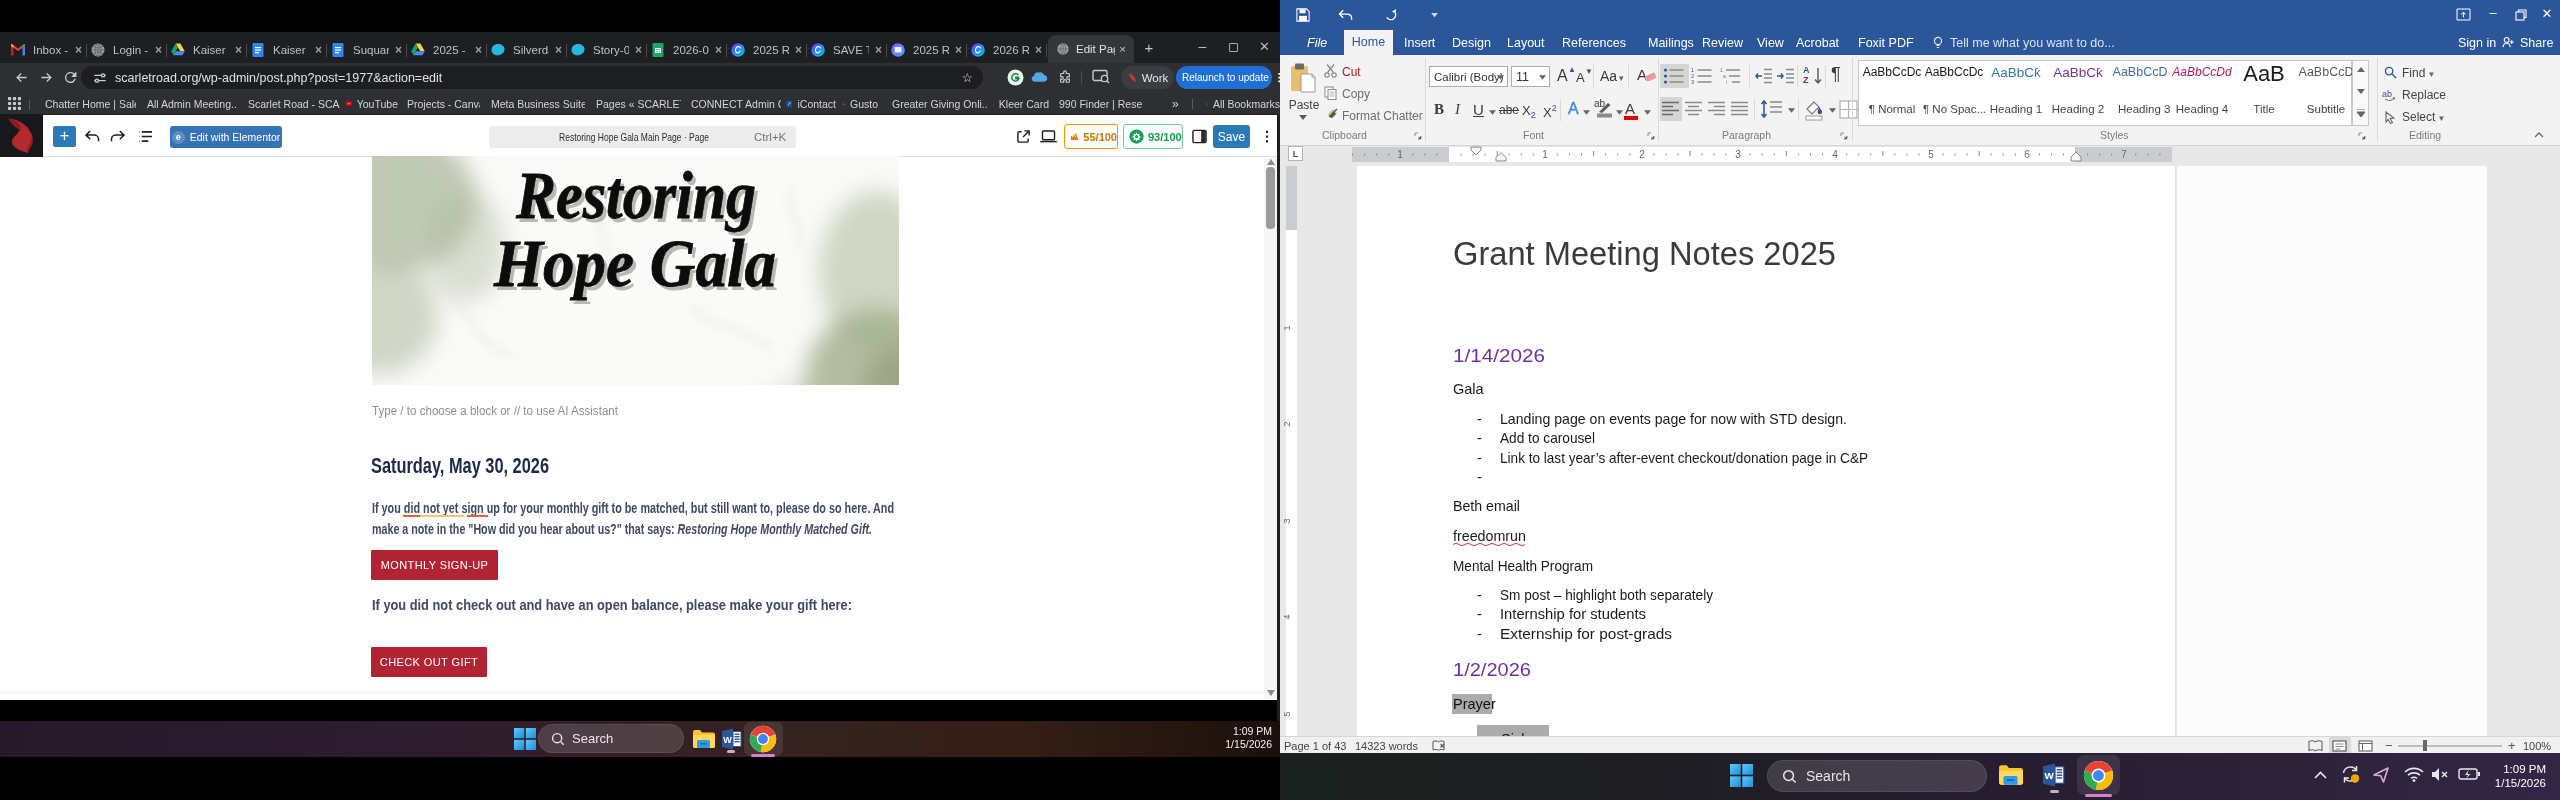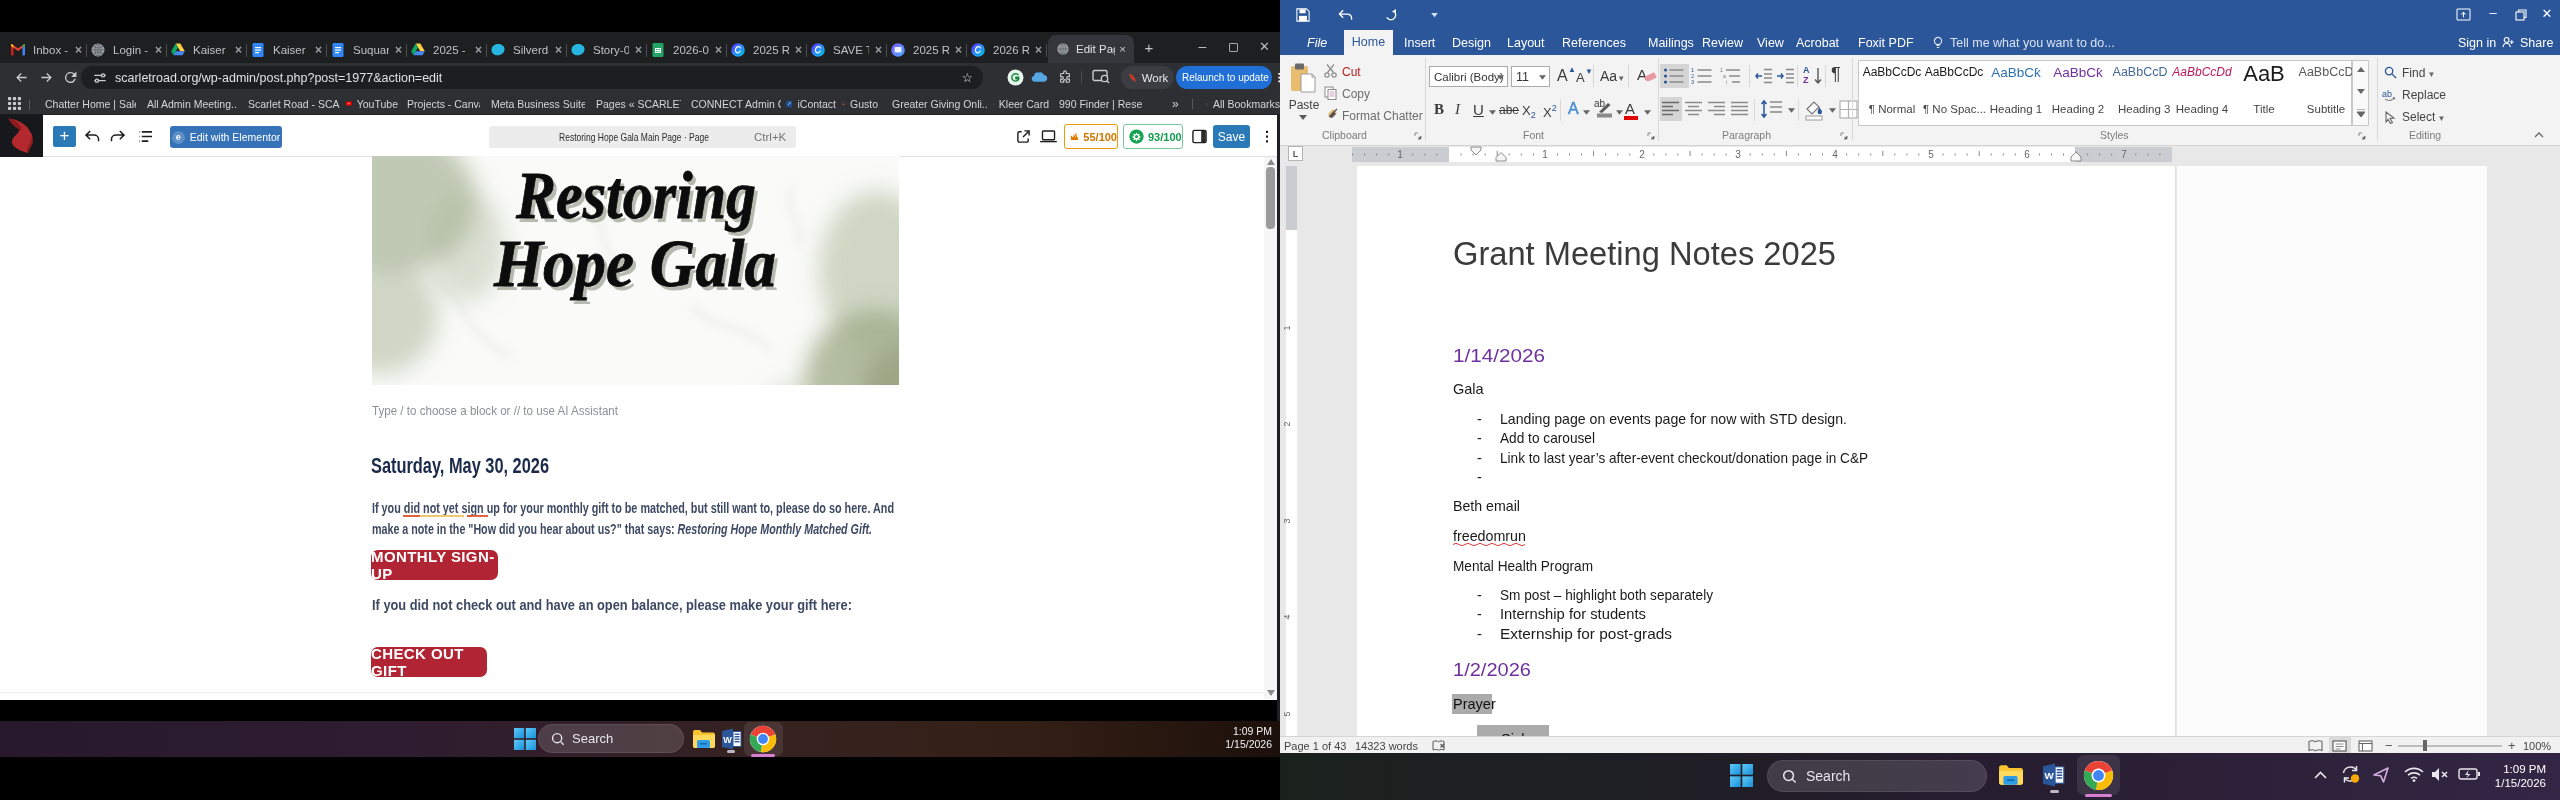--- a/index.html
+++ b/index.html
@@ -18,21 +18,21 @@
 #toolrow{position:absolute;left:0;top:63px;width:1280px;height:29px;background:#2e2f33;}
 #omni{position:absolute;left:81px;top:3px;width:902px;height:23px;background:#1d1e21;border-radius:12px;display:flex;align-items:center;color:#dfe1e5;font-size:12.5px;}
 #bmrow{position:absolute;left:0;top:92px;width:1280px;height:23px;background:#2e2f33;border-bottom:1px solid #202124;}
 .bm{position:absolute;top:3px;height:17px;display:flex;align-items:center;font-size:10.5px;color:#d3d5d8;white-space:nowrap;overflow:hidden;}
 .bm svg,.bm .bmi{margin-right:5px;}
 .navic{position:absolute;top:4px;color:#c9cccf;}
 
 
 #wpbar{position:absolute;left:0;top:115px;width:1280px;height:42px;background:#fff;border-bottom:1px solid #e0e0e0;}
 #wpcontent{position:absolute;left:0;top:157px;width:1280px;height:543px;background:#fff;}
-.redbtn{position:absolute;background:#b02433;color:#fff;font-weight:bold;font-size:15px;letter-spacing:.4px;display:flex;align-items:center;justify-content:center;border-radius:7px;}
+.redbtn{position:absolute;background:#b02433;color:#fff;font-weight:normal;font-size:11px;letter-spacing:.4px;display:flex;align-items:center;justify-content:center;border-radius:1px;}
 
 
 #wtitle{position:absolute;left:0;top:0;width:1280px;height:30px;background:#2b579a;color:#fff;}
 #wmenu{position:absolute;left:0;top:30px;width:1280px;height:25px;background:#2b579a;color:#fff;font-size:12.5px;}
 .mitem{position:absolute;top:0;height:25px;display:flex;align-items:center;}
 #wribbon{position:absolute;left:0;top:55px;width:1280px;height:91px;background:#f3f3f3;border-bottom:1px solid #d4d4d4;font-size:12px;color:#444;}
 .glabel{position:absolute;top:74px;font-size:10.5px;color:#7c7c7c;}
 .gdiv{position:absolute;top:3px;width:1px;height:83px;background:#d9d9d9;}
 #wruler{position:absolute;left:0;top:146px;width:1280px;height:17px;background:#e8e8e8;}
 #wcanvas{position:absolute;left:0;top:163px;width:1280px;height:573px;background:#e8e8e8;}

